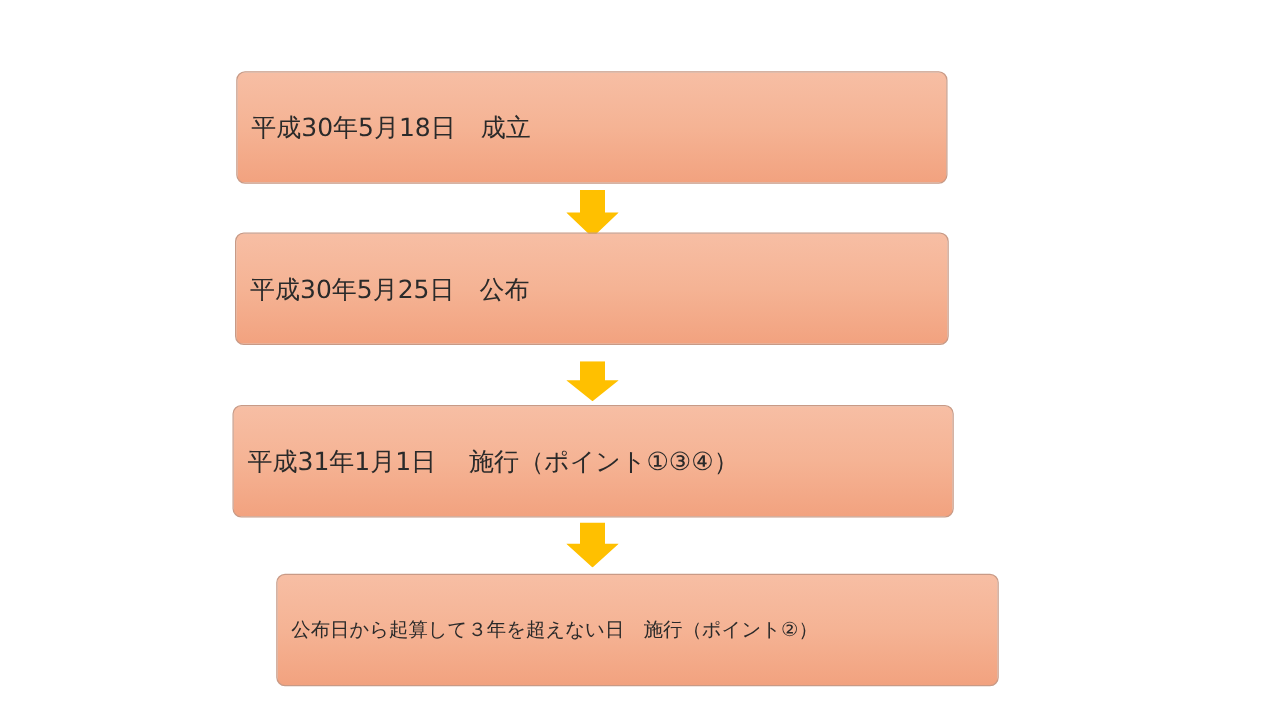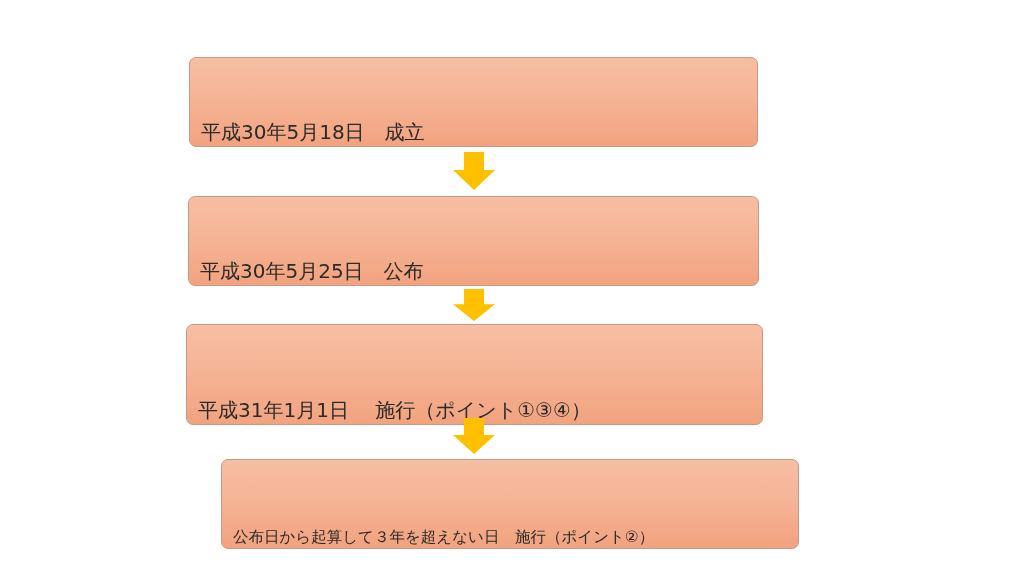--- a/index.html
+++ b/index.html
@@ -14,21 +14,21 @@
       position: relative;
       font-family: "DejaVu Sans", "Liberation Sans", sans-serif;
     }
     .step-box {
       position: absolute;
       box-sizing: border-box;
       border: 1px solid #c89a86;
       border-radius: 7px;
       background: linear-gradient(to bottom, #f7bea4 0%, #f5b394 50%, #f2a27f 100%);
       display: flex;
-      align-items: flex-end;
+      align-items: center;
       color: #2a2a2a;
       white-space: nowrap;
     }
     .step-box .label {
       padding-left: 11px;
       letter-spacing: 0px;
     }
     .big { font-size: 20px; }
     .small { font-size: 15.5px; }
     .arrow {
@@ -41,29 +41,29 @@
 <body>
 
 <div class="step-box" style="left:189px; top:57px; width:569px; height:90px;">
   <span class="label big">平成30年5月18日　成立</span>
 </div>
 
 <svg class="arrow" style="left:453px; top:152px;" viewBox="0 0 42 38">
   <polygon points="11,0 31,0 31,18 42,18 21,38 0,18 11,18" fill="#ffc000"></polygon>
 </svg>
 
-<div class="step-box" style="left:188px; top:196px; width:571px; height:90px;">
+<div class="step-box" style="left:188px; top:186px; width:571px; height:90px;">
   <span class="label big">平成30年5月25日　公布</span>
 </div>
 
 <svg class="arrow" style="left:453px; top:289px; height:32px;" viewBox="0 0 42 38" preserveAspectRatio="none">
   <polygon points="11,0 31,0 31,18 42,18 21,38 0,18 11,18" fill="#ffc000"></polygon>
 </svg>
 
-<div class="step-box" style="left:186px; top:324px; width:577px; height:101px;">
+<div class="step-box" style="left:186px; top:324px; width:577px; height:90px;">
   <span class="label big">平成31年1月1日　 施行（ポイント①③④）</span>
 </div>
 
 <svg class="arrow" style="left:453px; top:418px; height:36px;" viewBox="0 0 42 38" preserveAspectRatio="none">
   <polygon points="11,0 31,0 31,18 42,18 21,38 0,18 11,18" fill="#ffc000"></polygon>
 </svg>
 
 <div class="step-box" style="left:185px; top:459px; width:578px; height:90px;margin-left:36px;">
   <span class="label small">公布日から起算して３年を超えない日　施行（ポイント②）</span>
 </div>

